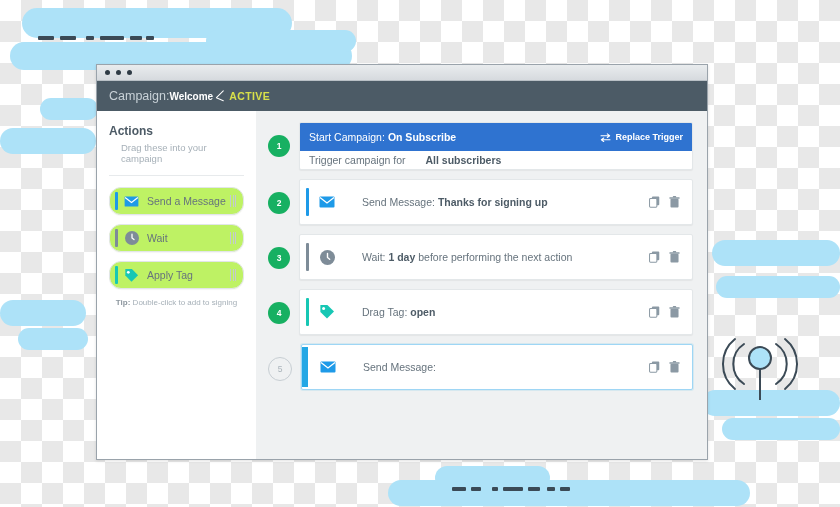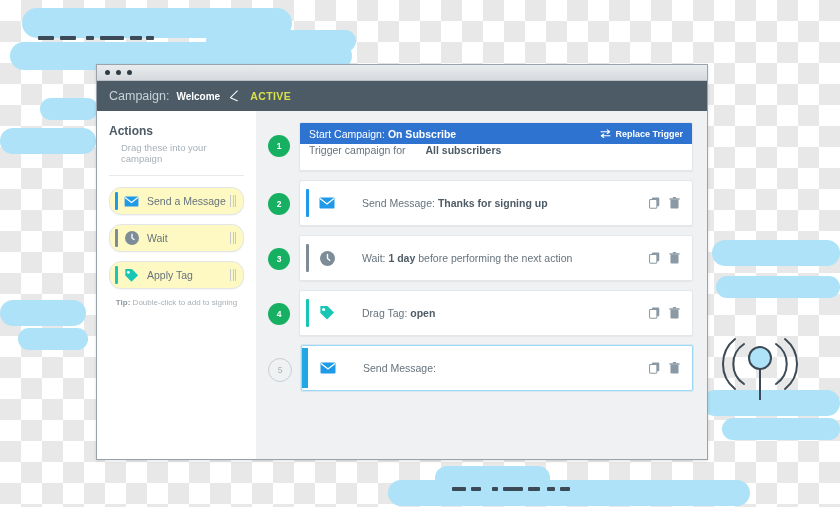--- a/index.html
+++ b/index.html
@@ -22,35 +22,35 @@
     position:absolute;left:96px;top:64px;width:612px;height:396px;
     background:#fff;border:1px solid #9aa3ab;box-sizing:border-box;
     box-shadow:0 1px 3px rgba(0,0,0,.12);
     display:flex;flex-direction:column;overflow:hidden;
   }
   .titlebar{height:15px;background:linear-gradient(#e9ecee,#d6dade);
     border-bottom:1px solid #b9c0c6;display:flex;align-items:center;padding-left:8px;gap:6px;flex:none;}
   .dot{width:5px;height:5px;border-radius:50%;background:#2f3b45;}
 
   .header{height:30px;background:#4c5b66;display:flex;align-items:center;
-    padding:0 0 0 12px;gap:7px;flex:none;}
+    padding:0 0 0 12px;gap:0;flex:none;}
   .hdr-label{color:#c9d2d8;font-size:12.5px;}
   .hdr-name{color:#ffffff;font-size:10px;font-weight:bold;}
   .pencil{width:12px;height:12px;display:block;}
   .hdr-status{color:#d8e04a;font-size:10.5px;font-weight:bold;letter-spacing:.4px;margin-left:4px;}
 
   .body{flex:1;display:flex;min-height:0;}
 
   
   .sidebar{width:159px;background:#ffffff;flex:none;padding:13px 12px 0 12px;box-sizing:border-box;}
   .side-title{font-size:12px;font-weight:bold;color:#4d5b66;margin:0 0 4px 0;}
   .side-sub{font-size:9.5px;color:#a6b0b8;margin:0 0 11px 12px;}
   .side-rule{height:1px;background:#e7eaec;margin:0 0 11px 0;}
 
-  .act-card{height:28px;border:1px solid #e2e6e8;background:#fef9c3;border-radius:12px;
+  .act-card{height:28px;border:1px solid #e2e6e8;background:#bef264;border-radius:12px;
     display:flex;align-items:center;margin-bottom:9px;position:relative;box-sizing:border-box;
     box-shadow:0 1px 1px rgba(0,0,0,.04);}
   .act-bar{width:3px;height:18px;margin-left:5px;border-radius:1px;flex:none;}
   .act-ico{width:17px;height:17px;margin-left:5px;flex:none;display:flex;align-items:center;justify-content:center;}
   .act-label{font-size:10.5px;color:#66737d;margin-left:7px;flex:1;}
   .grip{margin-right:7px;display:flex;gap:1.5px;}
   .grip i{display:block;width:1px;height:12px;background:#c3cad0;}
 
   .tip{font-size:8px;color:#a6b0b8;text-align:center;margin-top:3px;}
   .tip b{color:#8d979f;}
@@ -58,26 +58,26 @@
   
   .canvas{flex:1;background:#eff1f2;padding:11px 14px 0 6px;box-sizing:border-box;overflow:hidden;}
   .step{display:flex;align-items:flex-start;margin-bottom:9px;}
   .bullet{width:22px;height:22px;border-radius:50%;background:#17b062;color:#fff;
     font-size:8.5px;display:flex;align-items:center;justify-content:center;flex:none;
     margin:13px 9px 0 6px;font-weight:bold;}
   .bullet.pending{background:transparent;border:1px solid #c7ced3;color:#aab4bb;font-weight:normal;}
   .card{flex:1;background:#fff;border:1px solid #e3e7e9;border-radius:2px;box-sizing:border-box;
     box-shadow:0 1px 1px rgba(0,0,0,.05);overflow:hidden;}
 
-  .trigger-head{background:#2f73d0;height:21px;display:flex;align-items:center;
+  .trigger-head{background:#2f73d0;height:28px;display:flex;align-items:center;
     padding:0 9px 0 9px;color:#fff;}
   .trigger-head .t1{font-size:10.5px;}
   .trigger-head .t2{font-size:10.5px;font-weight:bold;margin-left:3px;}
   .replace{margin-left:auto;display:flex;align-items:center;gap:4px;font-size:9px;font-weight:bold;color:#fff;}
-  .trigger-body{height:26px;display:flex;padding-left:9px;}
+  .trigger-body{height:18px;display:flex;align-items:center;padding-left:9px;}
   .trigger-body .b1{font-size:10.5px;color:#66737d;}
   .trigger-body .b2{font-size:10.5px;color:#4d5b66;font-weight:bold;margin-left:20px;}
 
   .row{display:flex;align-items:center;height:44px;position:relative;padding-right:8px;}
   .row-bar{width:3px;height:28px;margin-left:6px;border-radius:1px;flex:none;}
   .row-ico{width:18px;height:18px;margin-left:9px;flex:none;display:flex;align-items:center;justify-content:center;}
   .row-txt{margin-left:26px;font-size:10.5px;color:#66737d;flex:1;}
   .row-txt b{color:#4d5b66;font-weight:bold;}
   .acts{display:flex;gap:9px;margin-right:4px;}
   .acts svg{display:block;}

